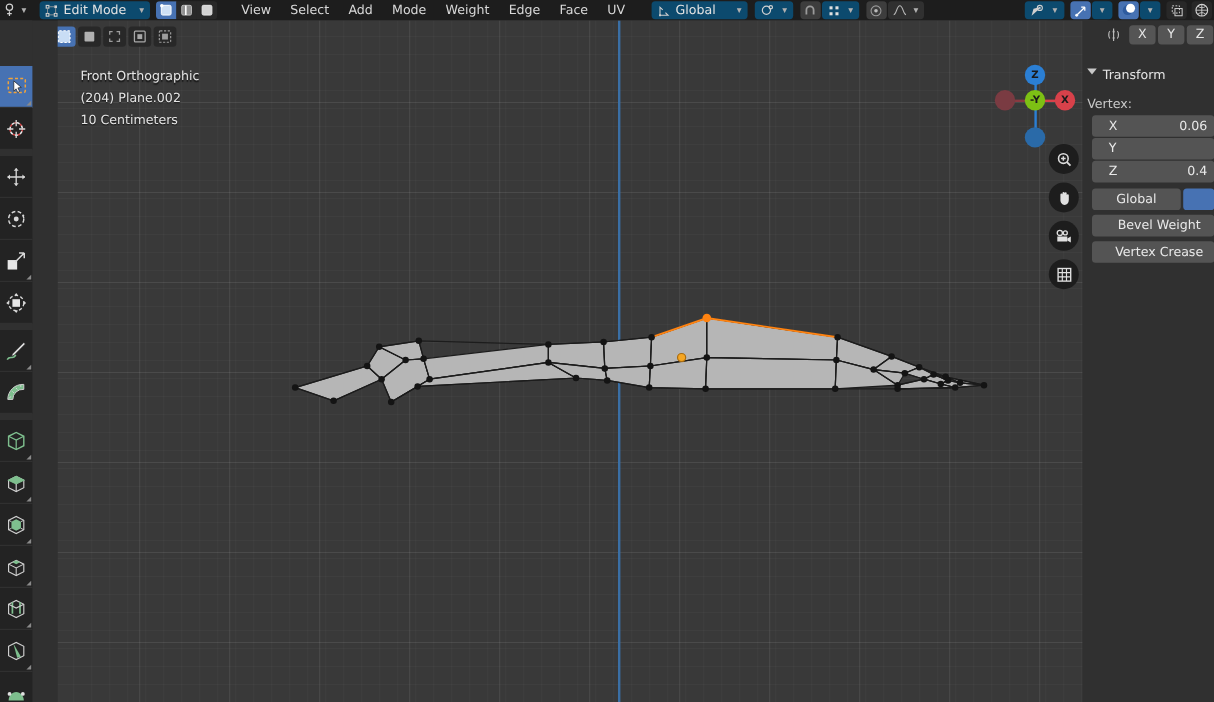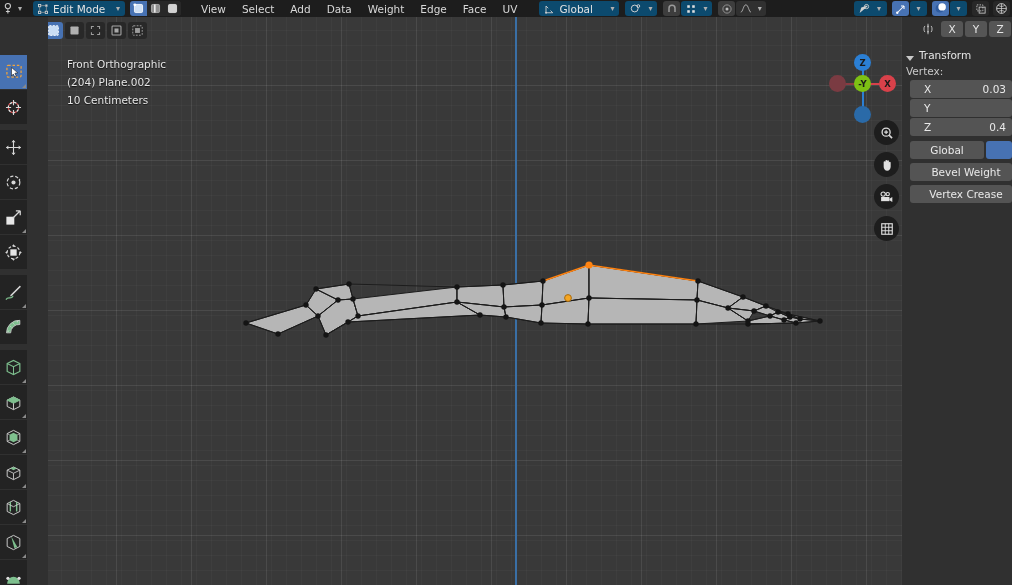--- a/index.html
+++ b/index.html
@@ -79,22 +79,22 @@
   
   .sidebar{ position:absolute; left:902px; top:17px; width:110px; height:568px;
     background:#303030; }
   .sb-top{ height:24px; display:flex; align-items:center;
     justify-content:flex-end; gap:2px; padding-right:1px; }
   .sb-xyz{ width:22px; height:16px; background:#555555; border-radius:3px;
     color:#e6e6e6; font-size:10.5px; display:flex; align-items:center;
     justify-content:center; }
   .sb-gizmo-ico{ width:22px; height:16px; display:flex; align-items:center;
     justify-content:center; }
-  .panel-hdr{ height:20px; display:flex; align-items:flex-end; gap:5px;
-    padding-left:4px; color:#e4e4e4; font-size:10.5px; }
+  .panel-hdr{ height:20px; display:flex; align-items:flex-start; gap:5px;
+    padding-left:4px; color:#e4e4e4; font-size:10.5px;margin-top:16px; }
   .tri{ width:0;height:0; border-left:4px solid transparent;
     border-right:4px solid transparent; border-top:5px solid #c8c8c8; }
   .sb-label{ color:#c8c8c8; font-size:10.5px; padding:4px 0 3px 4px; }
   .field{ height:18px; margin:0 0 1px 8px; background:#545454; border-radius:3px;
     display:flex; align-items:center; justify-content:space-between;
     padding:0 6px; color:#e9e9e9; font-size:10.5px; }
   .field .fname{ padding-left:8px; }
   .btnrow{ display:flex; margin:5px 0 0 8px; height:18px; gap:2px; }
   .btn-global{ width:74px; background:#545454; border-radius:3px;
     display:flex; align-items:center; justify-content:center;
@@ -153,21 +153,21 @@
           <rect x="3" y="3" width="10" height="10" rx="1.5" fill="#d3d3d3" stroke="#e8e8e8" stroke-width="1"></rect>
         </svg>
       </div>
     </div>
 
     <div class="sp" style="width:12px;"></div>
 
     <div class="tb-menu">View</div>
     <div class="tb-menu">Select</div>
     <div class="tb-menu">Add</div>
-    <div class="tb-menu">Data</div>
+    <div class="tb-menu">Mode</div>
     <div class="tb-menu">Weight</div>
     <div class="tb-menu">Edge</div>
     <div class="tb-menu">Face</div>
     <div class="tb-menu">UV</div>
 
     <div class="sp" style="width:14px;"></div>
 
     <div class="dropdown" style="width:80px;">
       <svg width="12" height="12" viewBox="0 0 16 16">
         <path d="M4 13V4l3 3" stroke="#d0d0d0" stroke-width="1.2" fill="none"></path>
@@ -593,21 +593,21 @@
 
     <div class="panel-hdr">
       <span class="tri"></span>
       <span>Transform</span>
     </div>
 
     <div class="sb-label">Vertex:</div>
 
     <div class="field">
       <span class="fname">X</span>
-      <span>0.03</span>
+      <span>0.06</span>
     </div>
     <div class="field">
       <span class="fname">Y</span>
       <span></span>
     </div>
     <div class="field">
       <span class="fname">Z</span>
       <span>0.4</span>
     </div>
 

